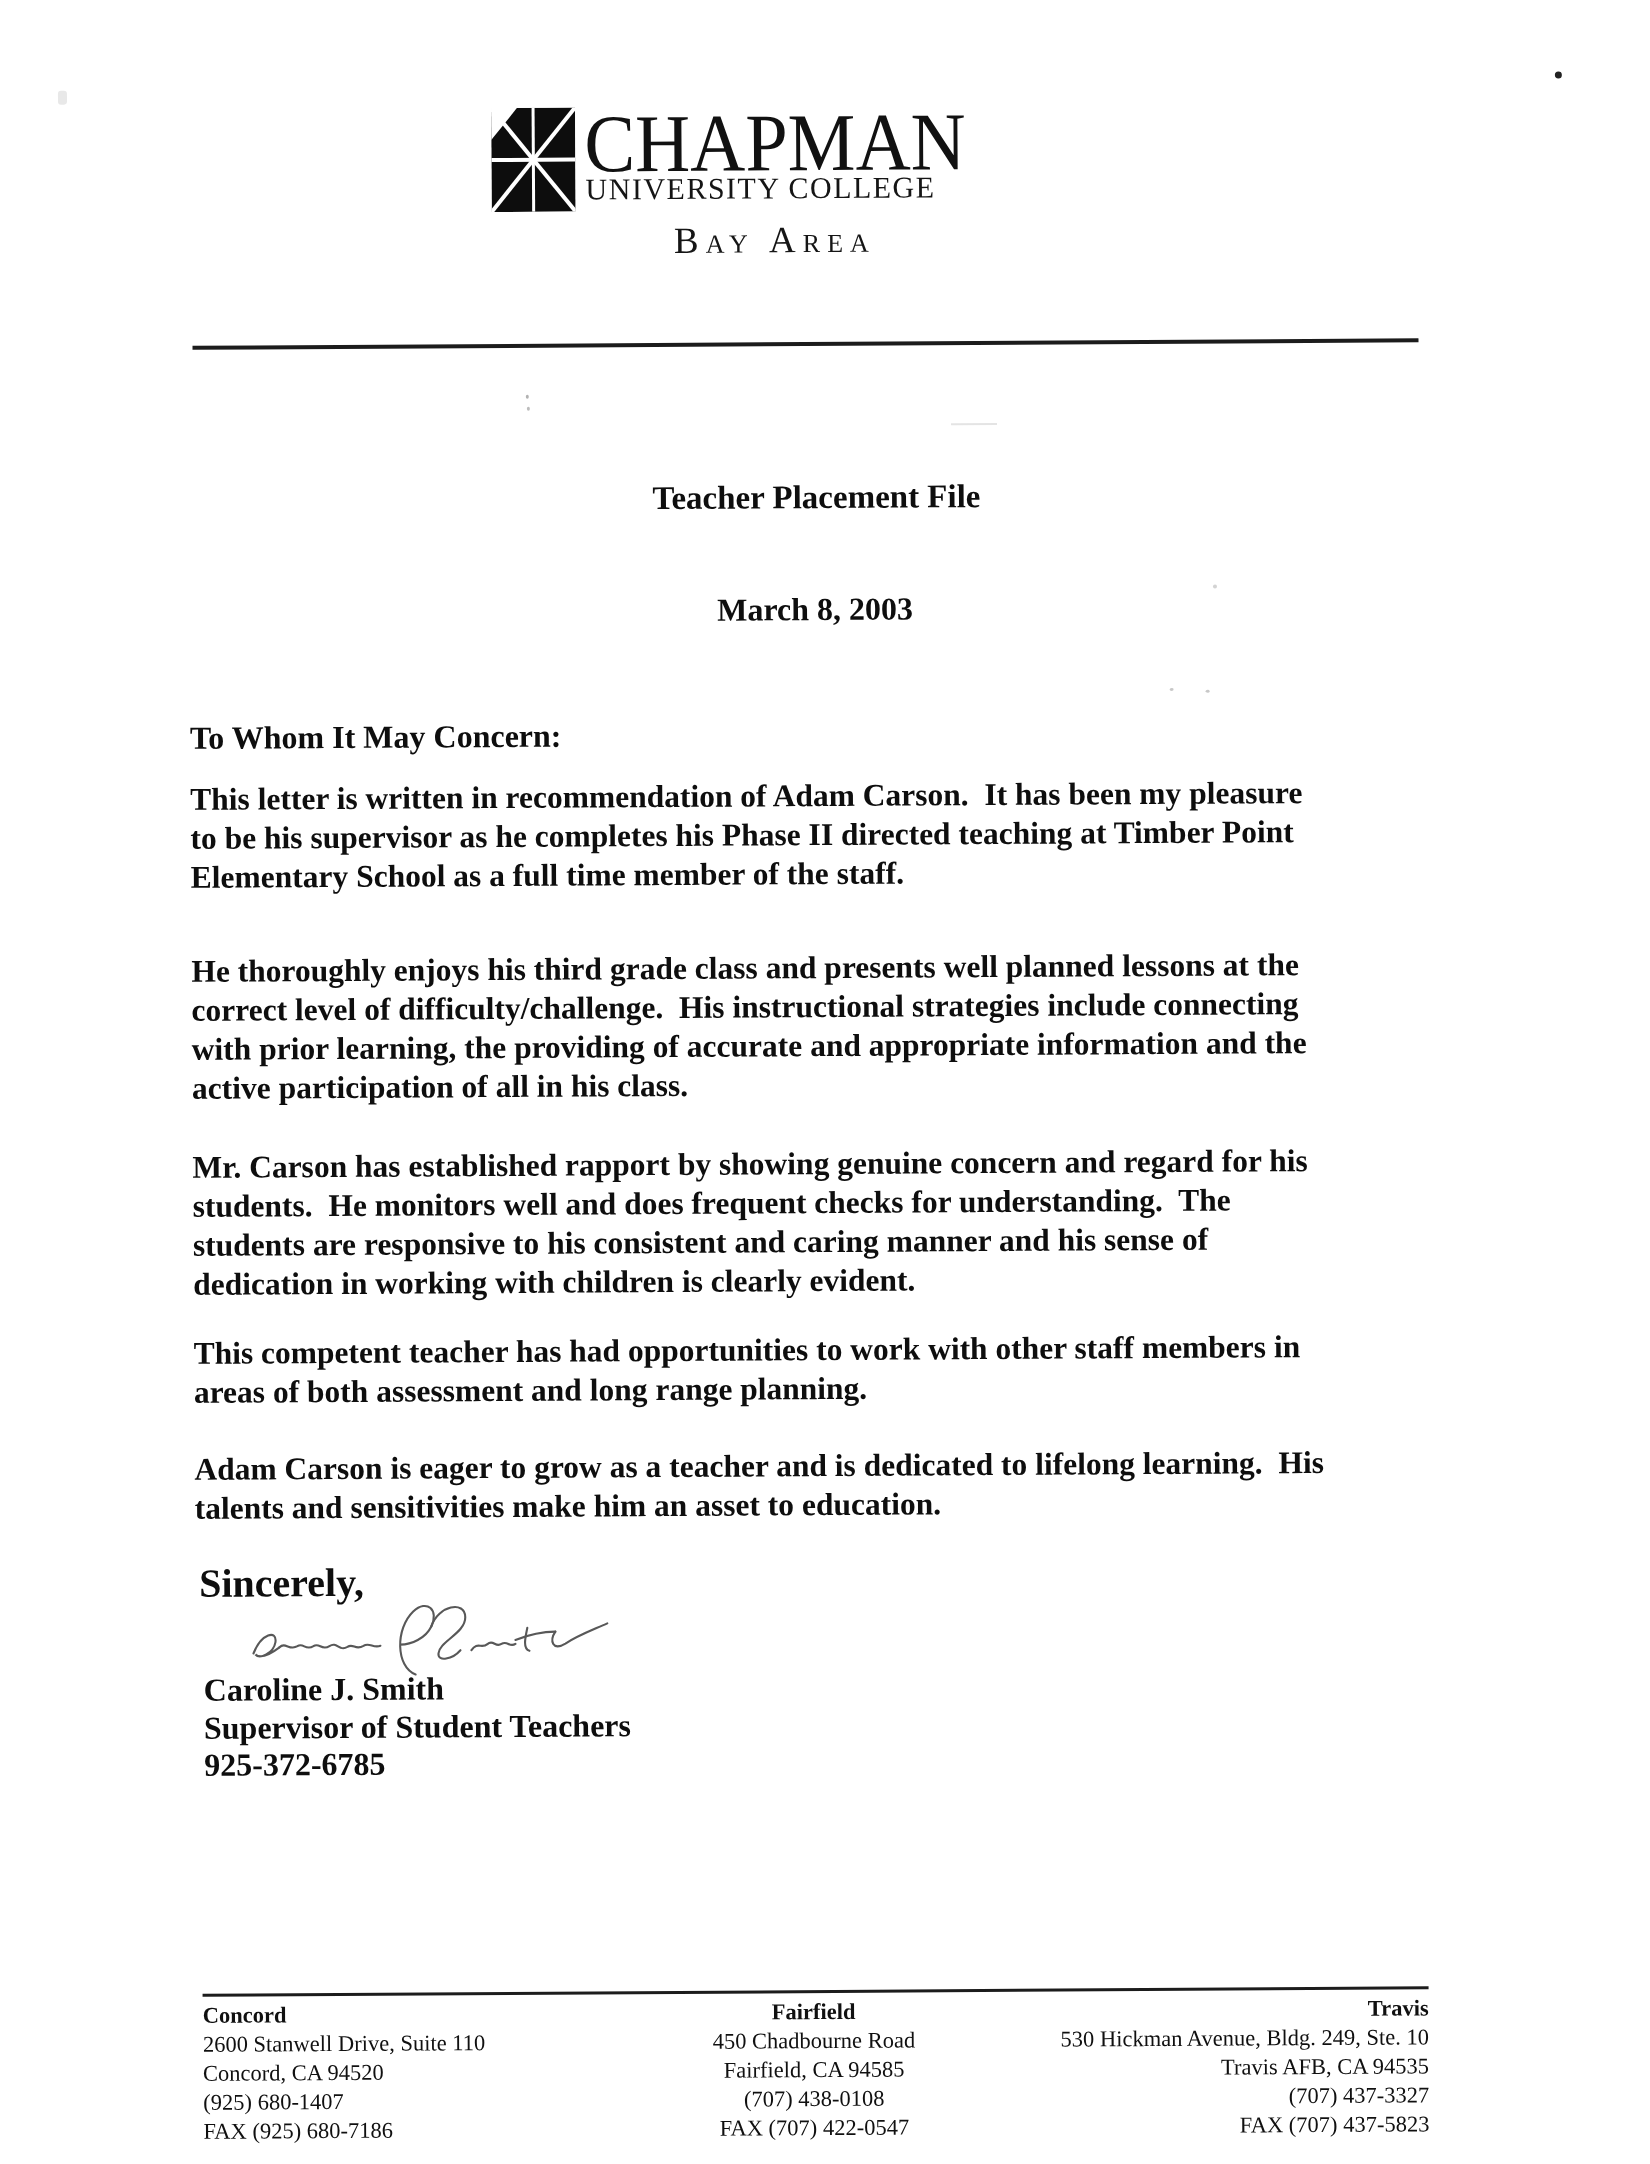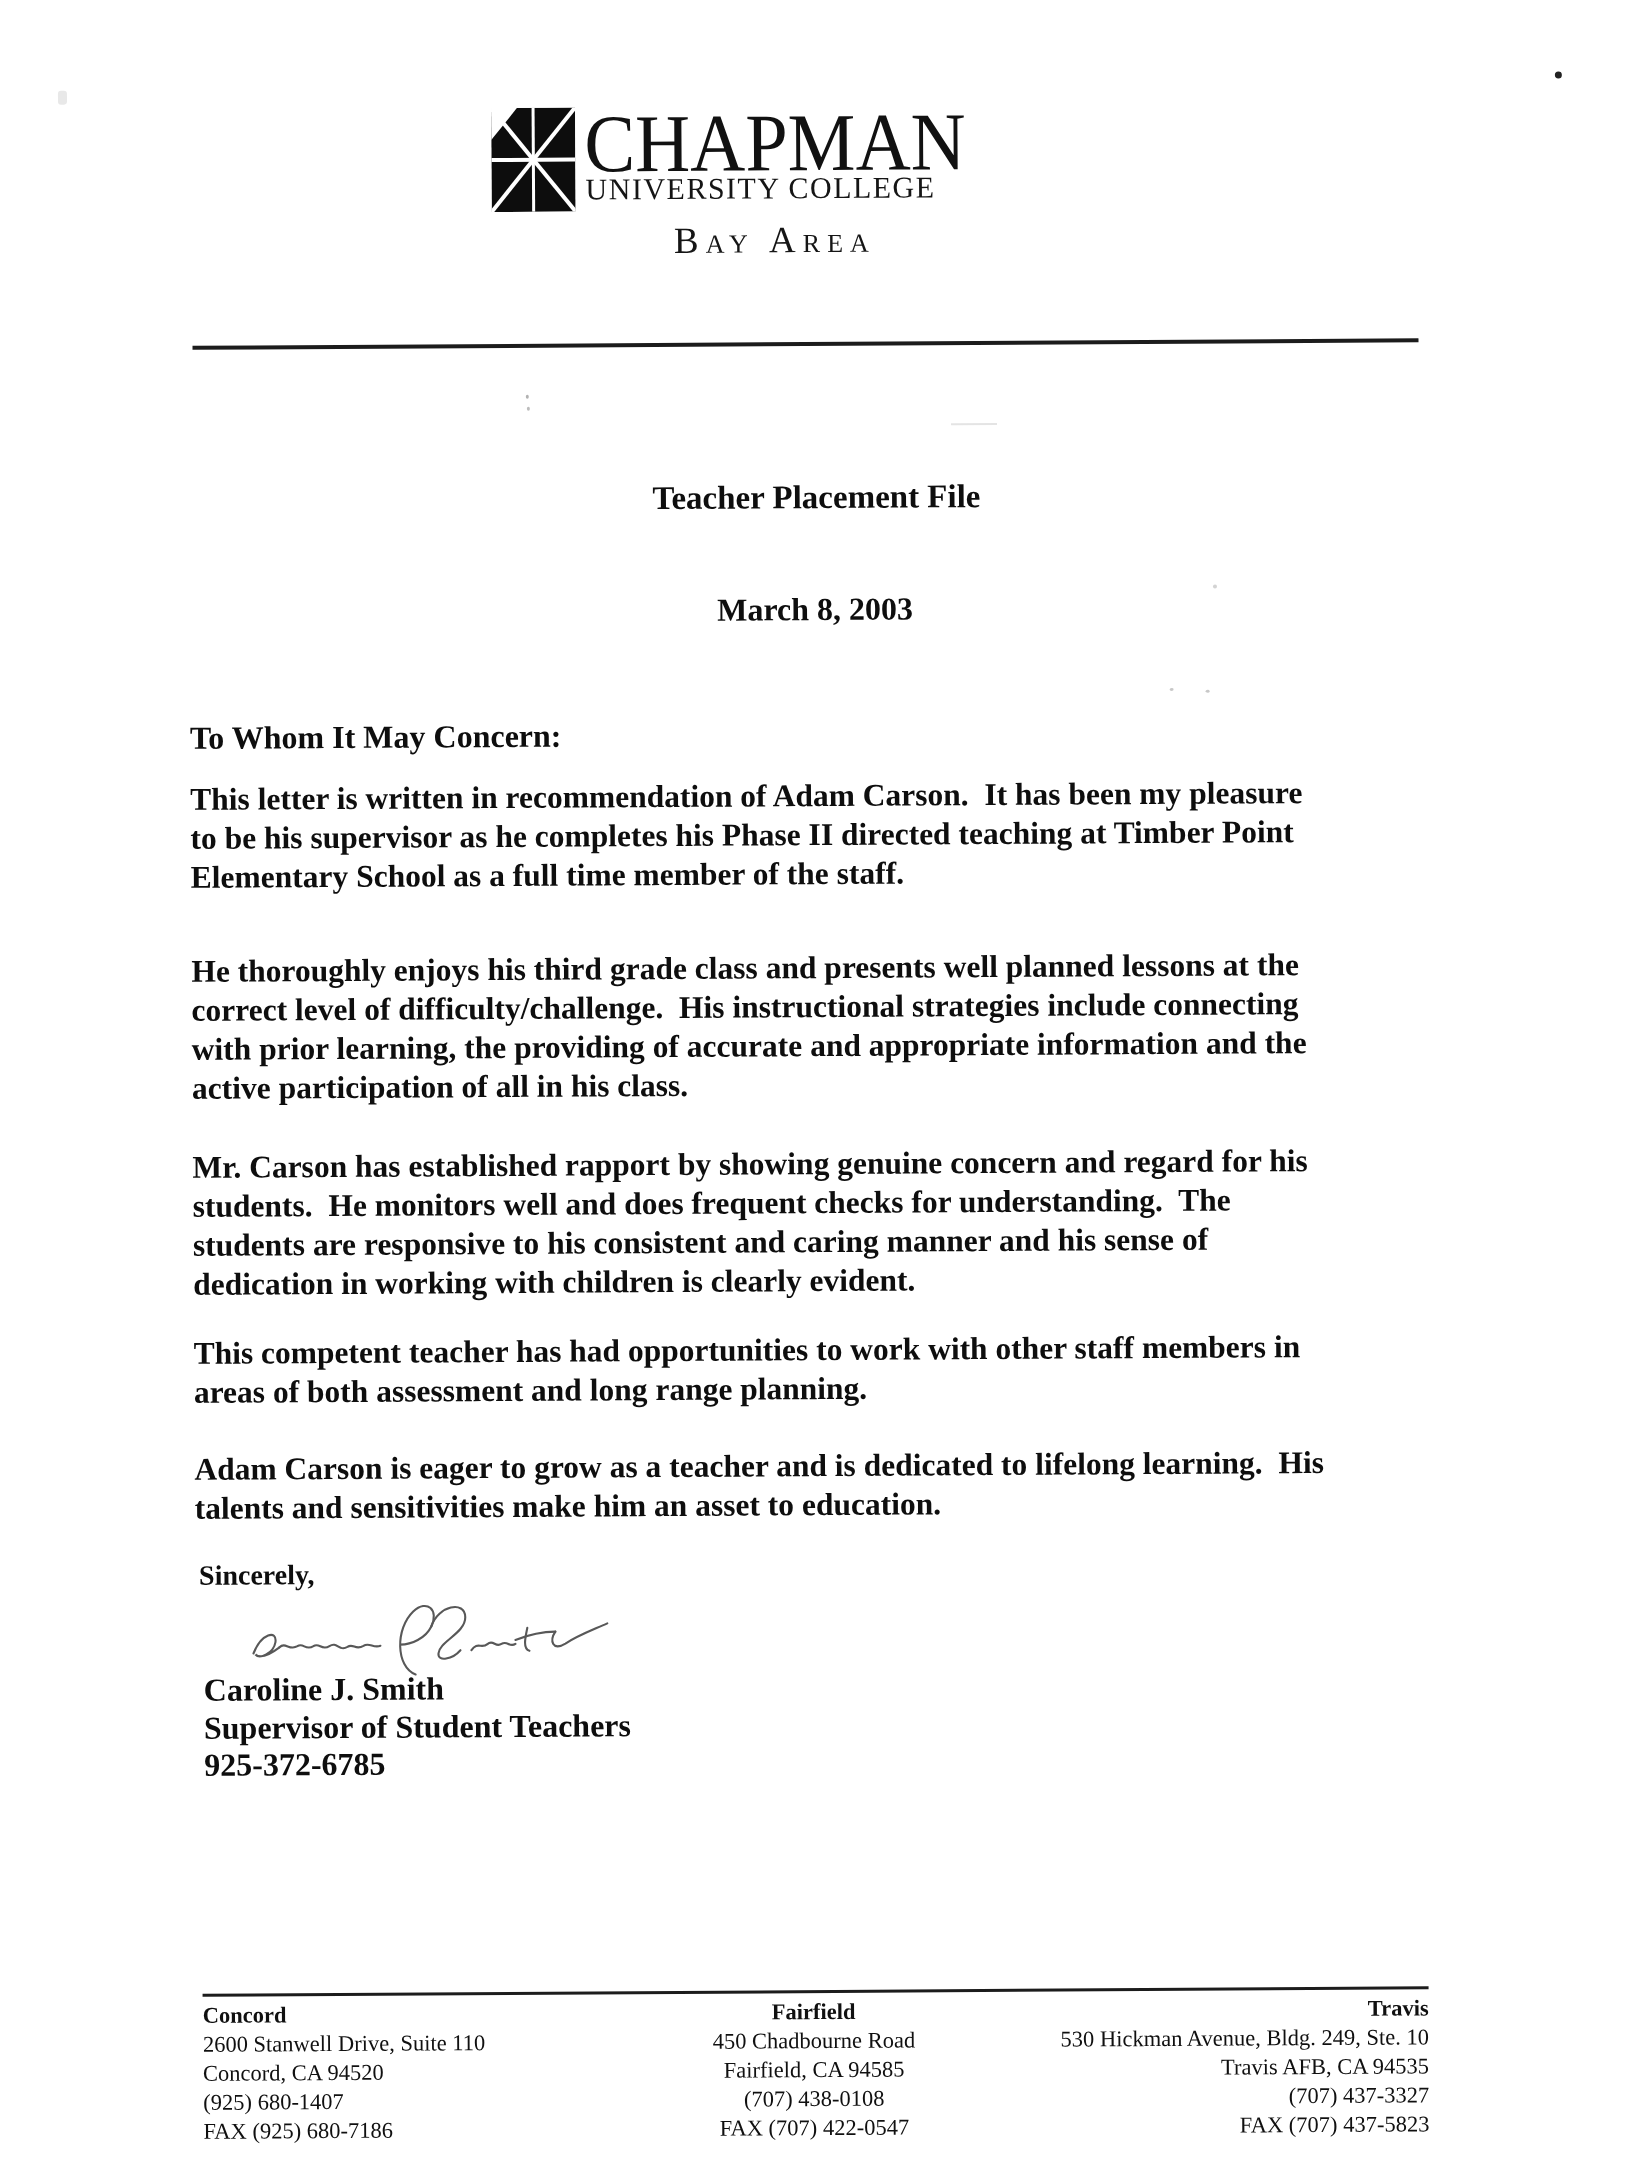--- a/index.html
+++ b/index.html
@@ -25,21 +25,21 @@
   .doc-title{position:absolute;left:490px;top:479px;width:660px;text-align:center;
              font-size:33px;font-weight:bold;}
   .doc-date{position:absolute;left:490px;top:591px;width:656px;text-align:center;
             font-size:32px;font-weight:bold;}
 
   .salutation{position:absolute;left:192px;top:716px;font-size:32px;font-weight:bold;}
   .para{position:absolute;left:192px;width:1400px;font-size:31.5px;font-weight:bold;
         line-height:39px;white-space:pre-wrap;}
   .p1{top:776px;} .p2{top:948px;} .p3{top:1144px;} .p4{top:1330px;} .p5{top:1446px;}
 
-  .closing{position:absolute;left:196px;top:1556px;font-size:28px;font-weight:bold;}
+  .closing{position:absolute;left:196px;top:1556px;font-size:40px;font-weight:bold;}
   .signature{position:absolute;left:236px;top:1594px;width:400px;height:92px;}
   .signer{position:absolute;left:200px;top:1668px;font-size:32px;font-weight:bold;
           line-height:37.5px;}
 
   footer .loc-name{font-weight:bold;}
   .loc{position:absolute;top:1997px;font-size:22.5px;line-height:29px;color:#101010;}
   .loc-concord{left:197px;width:430px;text-align:left;}
   .loc-fairfield{left:500px;width:616px;text-align:center;}
   .loc-travis{left:823px;width:600px;text-align:right;}
 

